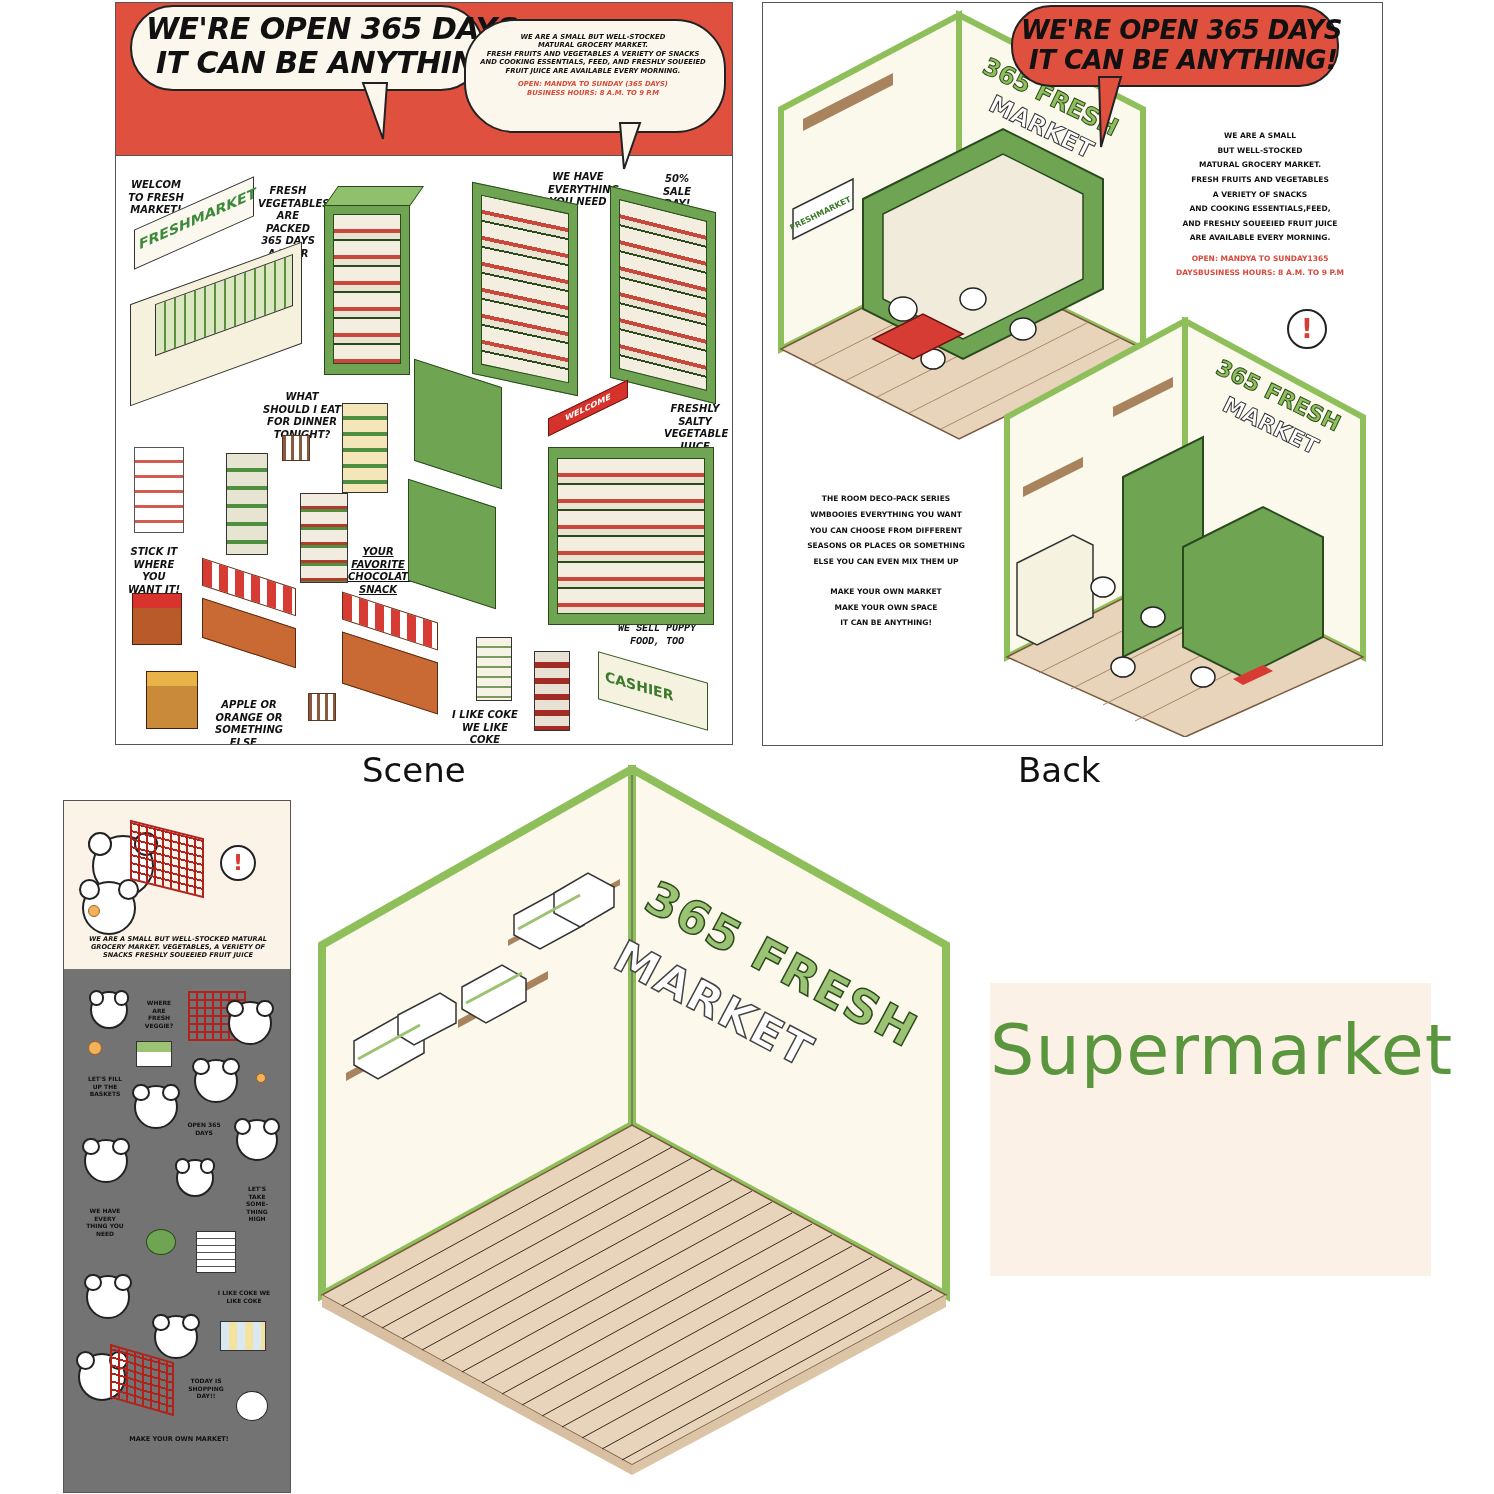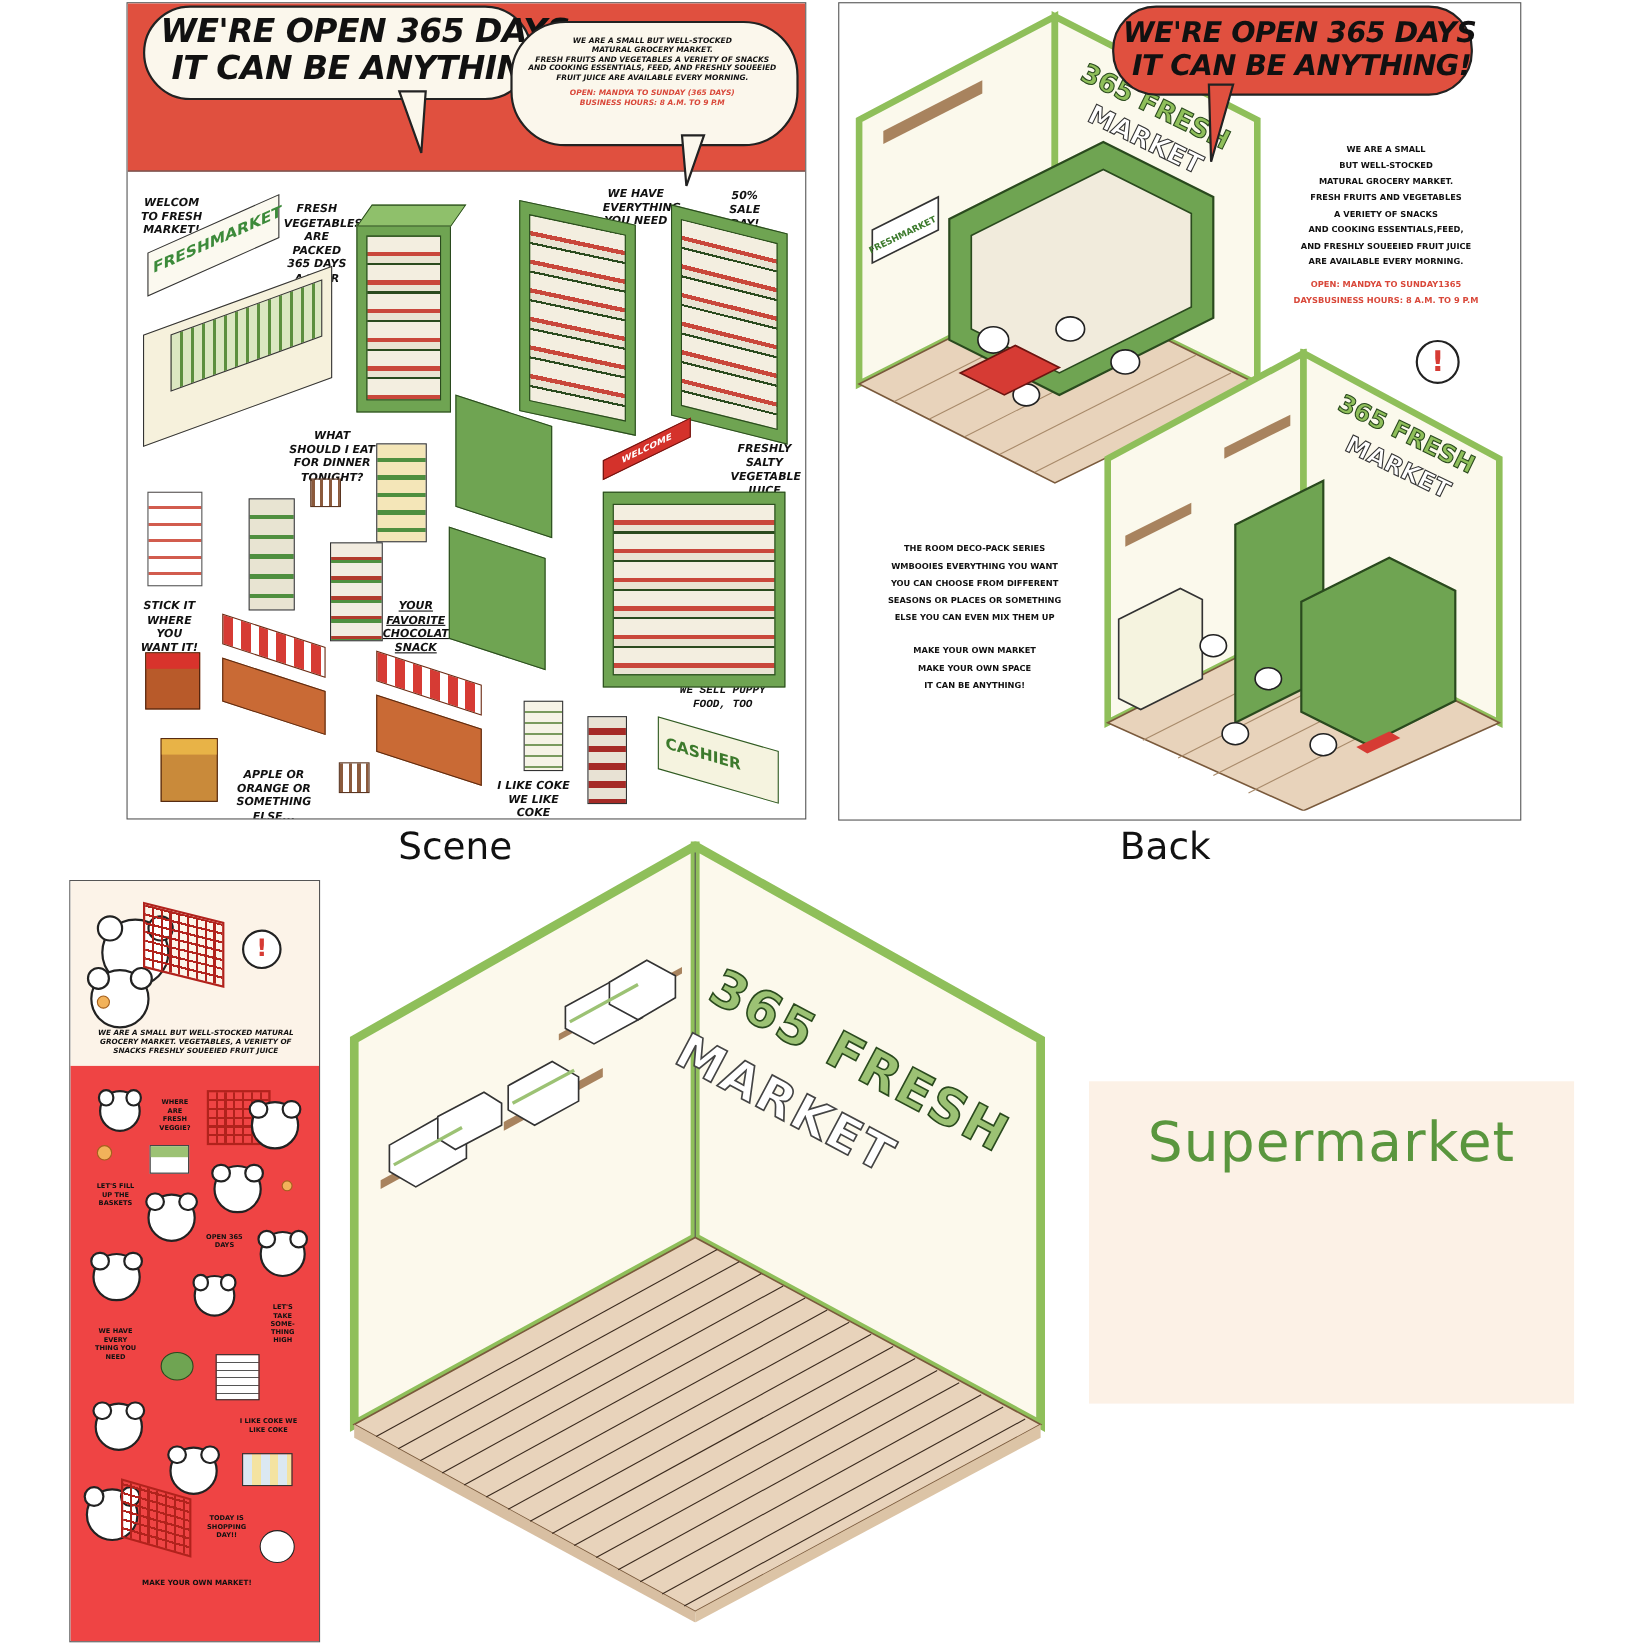--- a/index.html
+++ b/index.html
@@ -8,26 +8,26 @@
   .panel{position:absolute;background:#fff;border:1.5px solid #555;box-sizing:border-box;overflow:hidden;}
   .comic{font-family:"DejaVu Sans",sans-serif;font-weight:bold;font-style:italic;color:#111;text-transform:uppercase;}
   .tiny{font-family:"DejaVu Sans",sans-serif;font-weight:bold;text-transform:uppercase;color:#111;font-size:10px;line-height:1.25;text-align:center;}
   .red-tiny{color:#d9483a;}
   .cap{position:absolute;font-family:"DejaVu Sans",sans-serif;font-size:34px;color:#111;}
   .cloud{position:absolute;background:#fbf7ec;border:2px solid #222;border-radius:60px;}
   .shelf{position:absolute;background:#6fa452;border:1.5px solid #2a4a1e;}
   .shelf .top{position:absolute;left:-1px;right:-1px;top:-18px;height:18px;background:#8fc06b;border:1.5px solid #2a4a1e;transform:skewX(-35deg);transform-origin:bottom left;}
   .shelf .inner{position:absolute;left:8px;right:8px;top:10px;bottom:10px;background:repeating-linear-gradient(180deg,#f3eee0 0 14px,#c9473b 14px 18px,#e9e3d2 18px 24px,#2a4a1e 24px 26px);border:1px solid #2a4a1e;}
   .promo{position:absolute;left:990px;top:983px;width:441px;height:293px;background:#fcf1e6;}
-  .promo .t1{position:absolute;left:0;right:0;top:26px;text-align:center;font-size:50px;color:#5a963e;font-family:"DejaVu Sans",sans-serif;letter-spacing:1px;}
+  .promo .t1{position:absolute;left:0;right:0;top:26px;text-align:center;font-size:70px;color:#5a963e;font-family:"DejaVu Sans",sans-serif;letter-spacing:1px;}
   .promo .t2{position:absolute;left:0;right:0;top:138px;text-align:center;font-size:44px;color:#5a963e;font-family:"DejaVu Sans",sans-serif;}
   .promo .t3{position:absolute;left:0;right:0;top:200px;text-align:center;font-size:46px;color:#5a963e;font-family:"DejaVu Sans",sans-serif;}
   .strip{position:absolute;left:63px;top:800px;width:228px;height:693px;border:1.5px solid #555;box-sizing:border-box;overflow:hidden;}
   .strip .topsec{position:absolute;left:0;right:0;top:0;height:168px;background:#fcf3e8;}
-  .strip .botsec{position:absolute;left:0;right:0;top:168px;bottom:0;background:#ef4444;}
+  .strip .botsec{position:absolute;left:0;right:0;top:168px;bottom:0;background:#737373;}
   .bear{position:absolute;background:#fff;border:2px solid #222;border-radius:50%;}
   .bear::before,.bear::after{content:"";position:absolute;width:34%;height:34%;background:#fff;border:2px solid #222;border-radius:50%;}
   .bear::before{left:-10%;top:-8%;}
   .bear::after{right:-10%;top:-8%;}
   .cart{position:absolute;border:2px solid #b1221c;background:repeating-linear-gradient(90deg,transparent 0 6px,#b1221c 6px 8px),repeating-linear-gradient(0deg,transparent 0 6px,#b1221c 6px 8px);}
   .stall{position:absolute;}
   .stall .awn{position:absolute;left:0;right:0;top:0;height:26px;background:repeating-linear-gradient(90deg,#d63b34 0 9px,#fff 9px 16px);border:1.5px solid #6b2a12;transform:skewY(18deg);}
   .stall .box{position:absolute;left:0;right:0;top:40px;bottom:0;background:#c96a35;border:1.5px solid #5a2a10;transform:skewY(18deg);}
 </style>
 </head>

